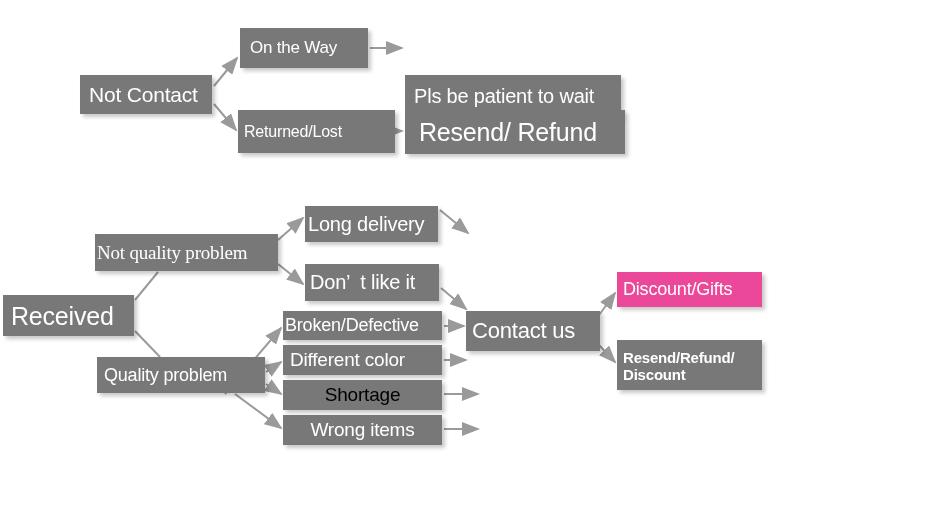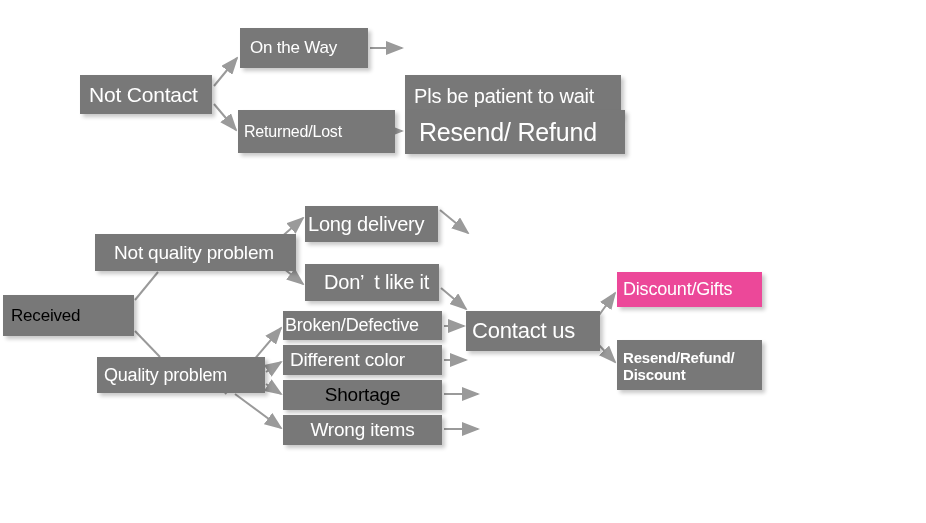--- a/index.html
+++ b/index.html
@@ -80,25 +80,25 @@
         <line x1="597" y1="343" x2="615" y2="362" stroke="#9a9a9a" stroke-width="2" marker-end="url(#arrowhead)"></line>
       </g>
   </svg>
 
   <div id="node-layer">
       <div class="node left" style="left: 80px; top: 75px; width: 132px; height: 39px; font-size: 21px; background: rgb(120, 120, 120); color: rgb(255, 255, 255); padding-left: 9px;"><span class="txt">Not Contact</span></div>
       <div class="node left" style="left: 240px; top: 28px; width: 128px; height: 40px; font-size: 17px; background: rgb(120, 120, 120); color: rgb(255, 255, 255); padding-left: 10px;"><span class="txt">On the Way</span></div>
       <div class="node left" style="left: 405px; top: 27px; width: 216px; height: 43px; font-size: 20px; background: rgb(120, 120, 120); color: rgb(255, 255, 255); padding-left: 9px; margin-top: 48px;"><span class="txt">Pls be patient to wait</span></div>
       <div class="node left" style="left: 238px; top: 110px; width: 157px; height: 43px; font-size: 16px; background: rgb(120, 120, 120); color: rgb(255, 255, 255); padding-left: 6px;"><span class="txt">Returned/Lost</span></div>
       <div class="node left" style="left: 405px; top: 110px; width: 220px; height: 44px; font-size: 25px; background: rgb(120, 120, 120); color: rgb(255, 255, 255); padding-left: 14px;"><span class="txt">Resend/ Refund</span></div>
-      <div class="node left" style="left: 3px; top: 295px; width: 131px; height: 41px; font-size: 17px; background: rgb(120, 120, 120); color: #000000; padding-left: 8px;"><span class="txt">Received</span></div>
-      <div class="node left" style="left: 95px; top: 234px; width: 201px; height: 37px; font-size: 19px; background: rgb(120, 120, 120); color: rgb(255, 255, 255); padding-left: 19px;"><span class="txt">Not quality problem</span></div>
+      <div class="node left" style="left: 3px; top: 295px; width: 131px; height: 41px; font-size: 25px; background: rgb(120, 120, 120); color: #ffffff; padding-left: 8px;"><span class="txt">Received</span></div>
+      <div class="node left" style="left: 95px; top: 234px; width: 183px; height: 37px; font-size: 19px; background: rgb(120, 120, 120); color: rgb(255, 255, 255); padding-left: 2px; font-family: Liberation Serif, serif;"><span class="txt">Not quality problem</span></div>
       <div class="node left" style="left: 97px; top: 357px; width: 168px; height: 36px; font-size: 18px; background: rgb(120, 120, 120); color: rgb(255, 255, 255); padding-left: 7px;"><span class="txt">Quality problem</span></div>
       <div class="node left" style="left: 305px; top: 198px; width: 133px; height: 36px; font-size: 20px; background: rgb(120, 120, 120); color: rgb(255, 255, 255); padding-left: 3px; margin-top: 8px;"><span class="txt">Long delivery</span></div>
-      <div class="node left" style="left: 305px; top: 264px; width: 134px; height: 37px; font-size: 20px; background: rgb(120, 120, 120); color: rgb(255, 255, 255); padding-left: 19px;"><span class="txt">Don’  t like it</span></div>
+      <div class="node left" style="left: 305px; top: 264px; width: 134px; height: 37px; font-size: 20px; background: rgb(120, 120, 120); color: rgb(255, 255, 255); padding-left: 5px;"><span class="txt">Don’  t like it</span></div>
       <div class="node left" style="left: 283px; top: 311px; width: 159px; height: 29px; font-size: 18px; background: rgb(120, 120, 120); color: rgb(255, 255, 255); padding-left: 2px;"><span class="txt">Broken/Defective</span></div>
       <div class="node left" style="left: 283px; top: 345px; width: 159px; height: 30px; font-size: 19px; background: rgb(120, 120, 120); color: rgb(255, 255, 255); padding-left: 7px;"><span class="txt">Different color</span></div>
       <div class="node center" style="left: 283px; top: 380px; width: 159px; height: 30px; font-size: 19px; background: rgb(120, 120, 120); color: #000000;"><span class="txt">Shortage</span></div>
       <div class="node center" style="left: 283px; top: 415px; width: 159px; height: 30px; font-size: 19px; background: rgb(120, 120, 120); color: rgb(255, 255, 255);"><span class="txt">Wrong items</span></div>
       <div class="node left" style="left: 466px; top: 311px; width: 134px; height: 40px; font-size: 22px; background: rgb(120, 120, 120); color: rgb(255, 255, 255); padding-left: 6px;"><span class="txt">Contact us</span></div>
       <div class="node left" style="left: 617px; top: 272px; width: 145px; height: 35px; font-size: 18px; background: #ec4899; color: rgb(255, 255, 255); padding-left: 6px;"><span class="txt">Discount/Gifts</span></div>
       <div class="node left multiline" style="left: 617px; top: 340px; width: 145px; height: 50px; font-size: 15px; background: rgb(120, 120, 120); color: rgb(255, 255, 255); padding-left: 6px;"><span class="txt">Resend/Refund/
 Discount</span></div>
     </div>
 

